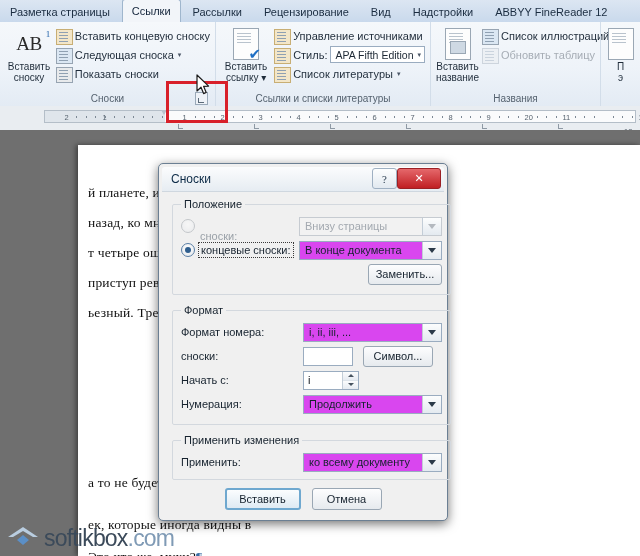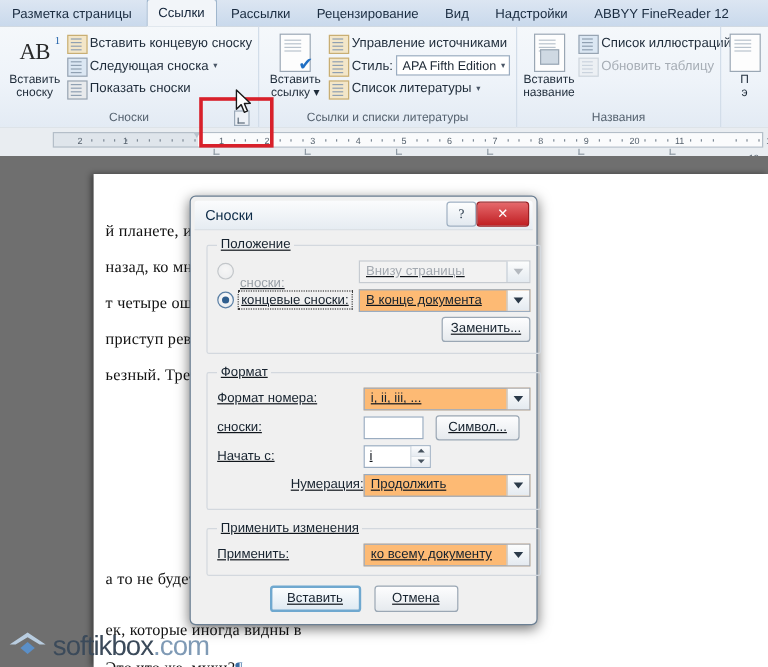--- a/index.html
+++ b/index.html
@@ -136,40 +136,40 @@
     border-bottom:1px solid #cfd7df;border-radius:3px 3px 0 0;
   }
   .dlg-title{position:absolute;left:9px;top:5px;font-size:12px;color:#0d2b47;}
   .wbtn{
     position:absolute;top:1px;height:19px;border:1px solid #9fb0c2;border-radius:3px;
     font-size:11px;display:flex;align-items:center;justify-content:center;color:#26384a;
   }
   .wbtn.help{right:47px;width:23px;background:linear-gradient(#fdfefe,#e2e9f0);font-family:"Liberation Serif",serif;}
   .wbtn.close{right:3px;width:42px;background:linear-gradient(#e5686b,#c01f23);border-color:#9c2024;color:#fff;font-weight:bold;}
 
-  .dbody{position:absolute;left:0;right:0;top:24px;bottom:0;padding:7px 10px 0 10px;box-sizing:border-box;text-decoration:underline;}
+  .dbody{position:absolute;left:0;right:0;top:24px;bottom:0;padding:7px 10px 0 10px;box-sizing:border-box;}
 
   fieldset.gb{
     border:1px solid #d3d8de;border-radius:2px;margin:0 0 9px 0;padding:3px 8px 9px 8px;position:relative;
   }
   fieldset.gb legend{font-size:11px;color:#16222e;padding:0 3px;}
 
   .row{display:flex;align-items:center;height:22px;margin-top:2px;}
   .lbl{font-size:11px;color:#16222e;white-space:nowrap;}
   .lbl.dis{color:#9aa1a8;margin-top:20px;}
 
   .radio{width:12px;height:12px;border-radius:50%;border:1px solid #8d959d;
     background:radial-gradient(circle at 50% 38%,#fff,#e3e6ea);margin-right:5px;flex:0 0 12px;position:relative;}
   .radio.on{border-color:#5a7fa5;}
   .radio.on:after{content:"";position:absolute;left:3px;top:3px;width:6px;height:6px;border-radius:50%;background:#2f5e8e;}
   .radio.off{opacity:.45;}
   .focusring{outline:1px dotted #3a3a3a;outline-offset:1px;padding:0 1px;}
 
   .sel{
-    height:19px;border:1px solid #9aacc0;background:#fdba74;display:flex;align-items:center;
+    height:19px;border:1px solid #9aacc0;background:#d946ef;display:flex;align-items:center;
     font-size:11px;color:#16222e;padding-left:5px;box-sizing:border-box;position:relative;
   }
   .sel .arw{
     position:absolute;right:0;top:0;bottom:0;width:18px;border-left:1px solid #c3cdd7;
     background:linear-gradient(#fcfdfd,#e4eaf0);display:flex;align-items:center;justify-content:center;
   }
   .sel .arw i{border-left:4px solid transparent;border-right:4px solid transparent;border-top:5px solid #2b3a49;font-style:normal;}
   .sel.dis{background:#f2f2f2;color:#a3a9b0;border-color:#c6cbd1;}
   .sel.dis .arw i{border-top-color:#b4b9bf;}
 
@@ -508,21 +508,21 @@
                   <i></i>
                 </b>
               <b>
                   <i></i>
                 </b>
             </span>
           </div>
         </div>
 
         <div class="row">
-          <span class="lbl" style="width:122px;text-align:right;">Нумерация:</span>
+          <span class="lbl" style="width:122px;">Нумерация:</span>
           <div class="sel" style="width:139px;">
             <span>Продолжить</span>
             <span class="arw">
                 <i></i>
               </span>
           </div>
         </div>
       </fieldset>
 
       <fieldset class="gb" style="padding-bottom:6px;">

